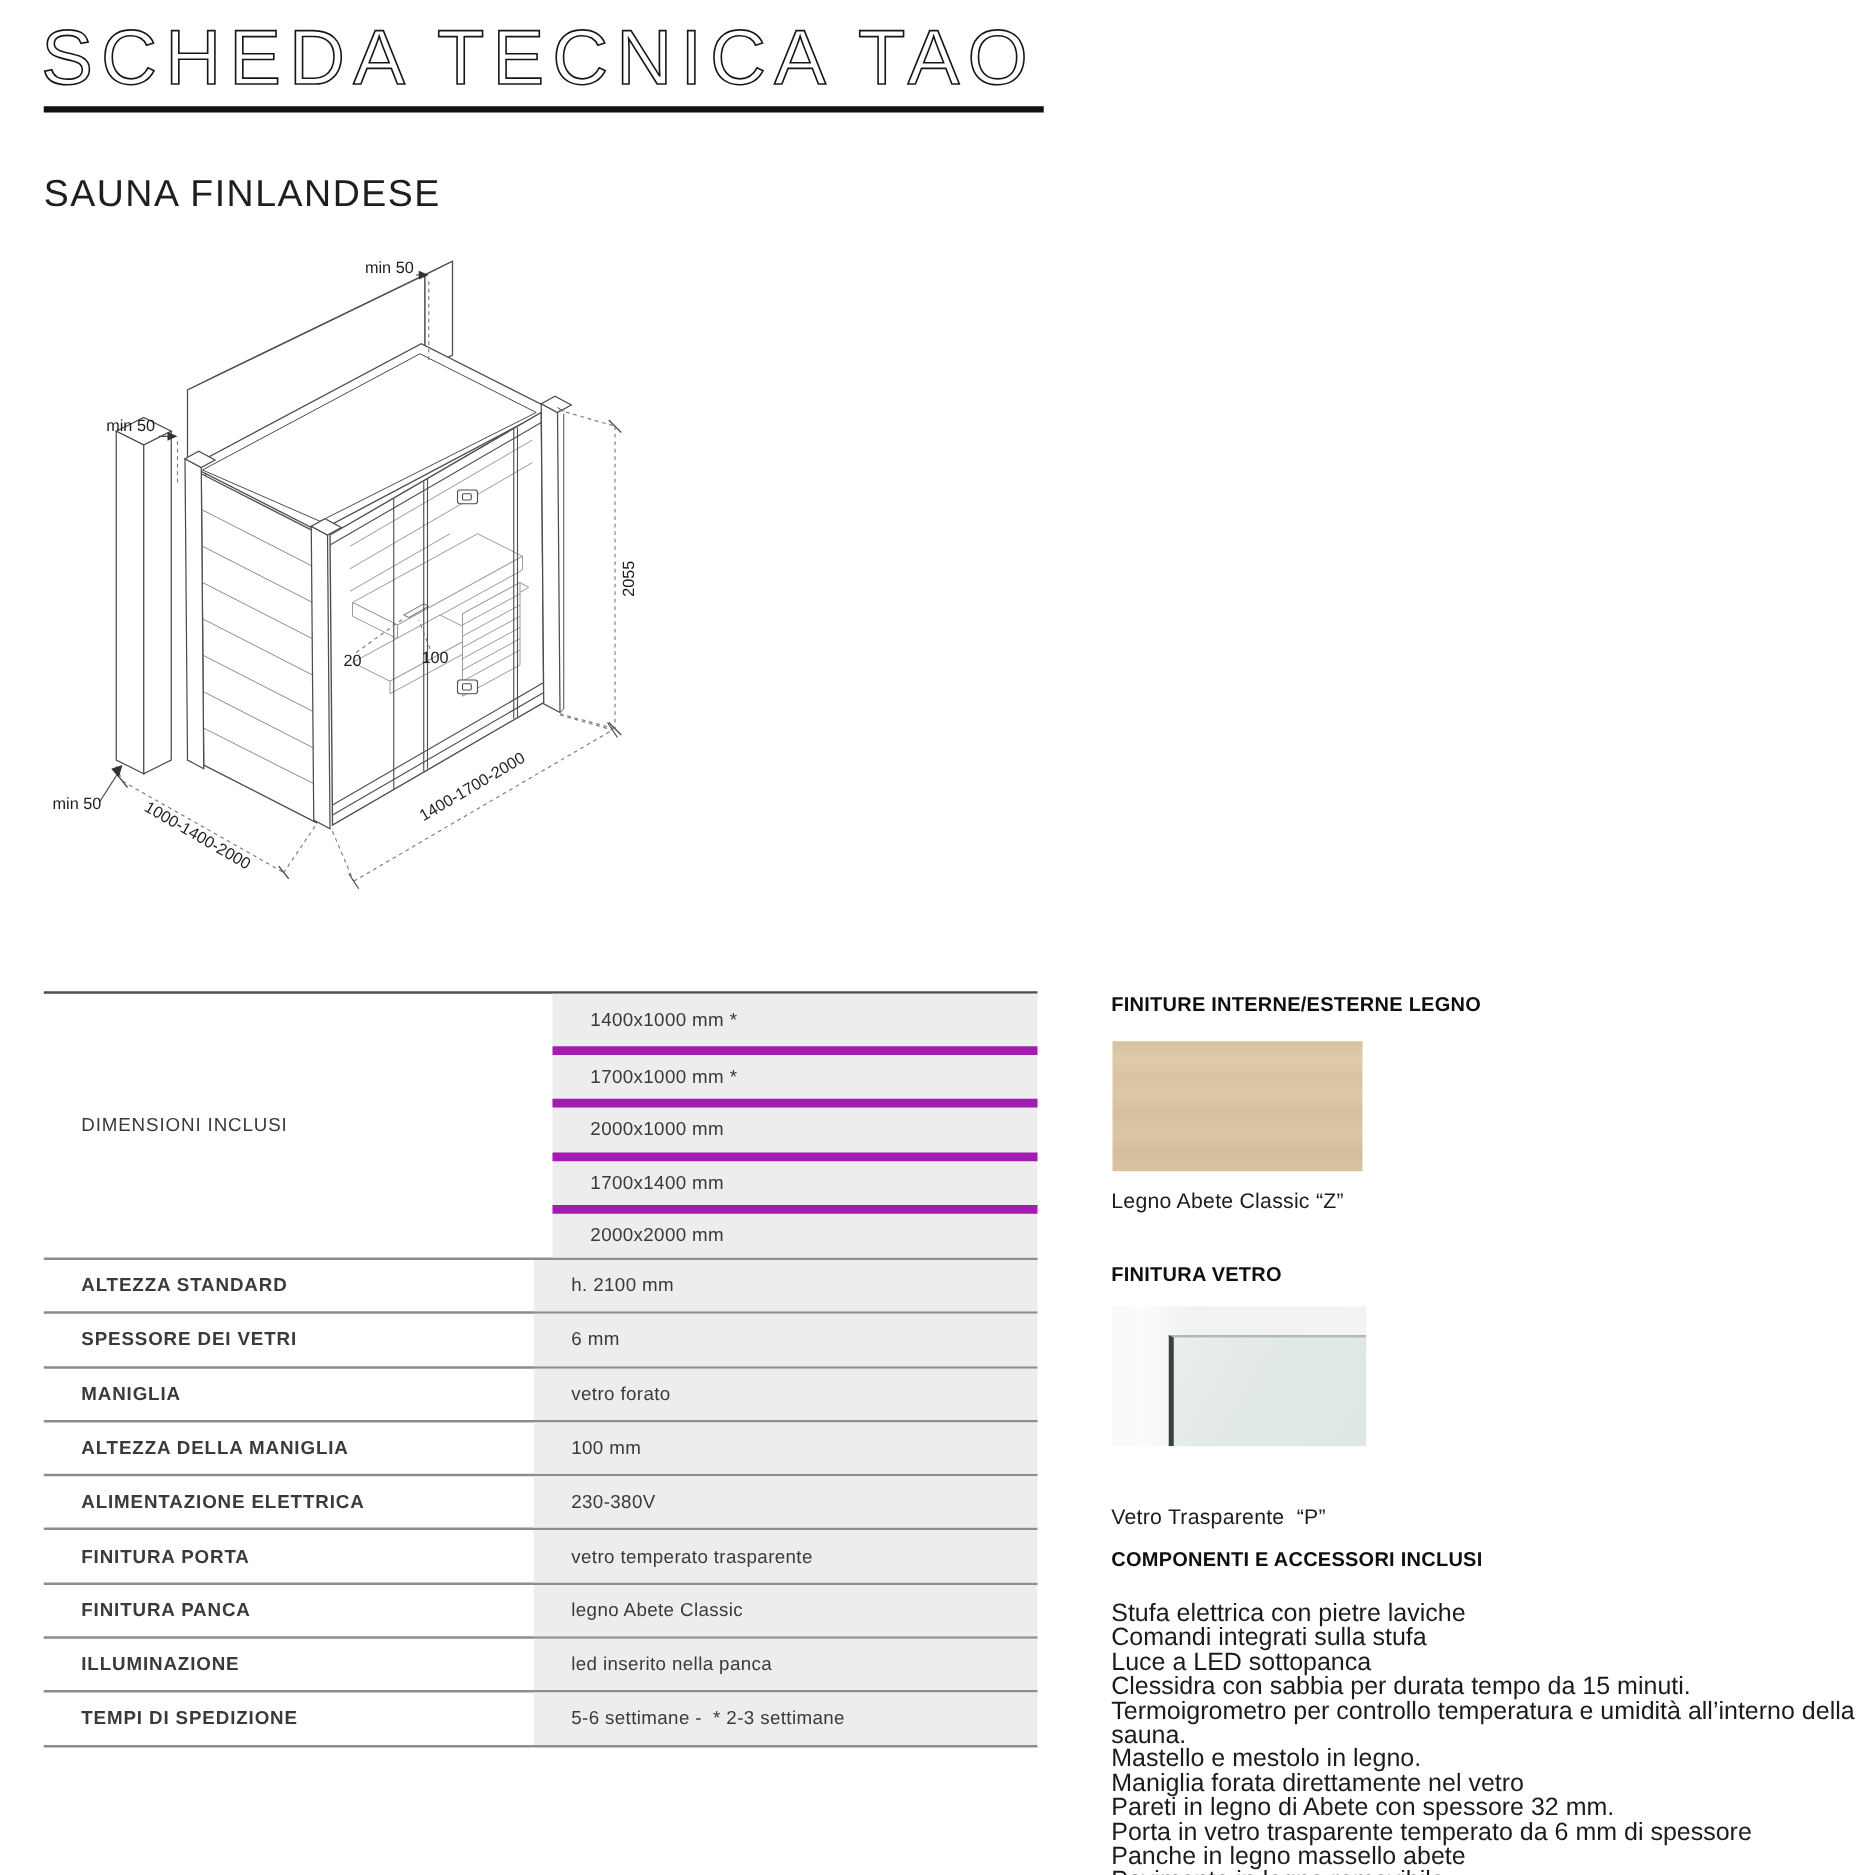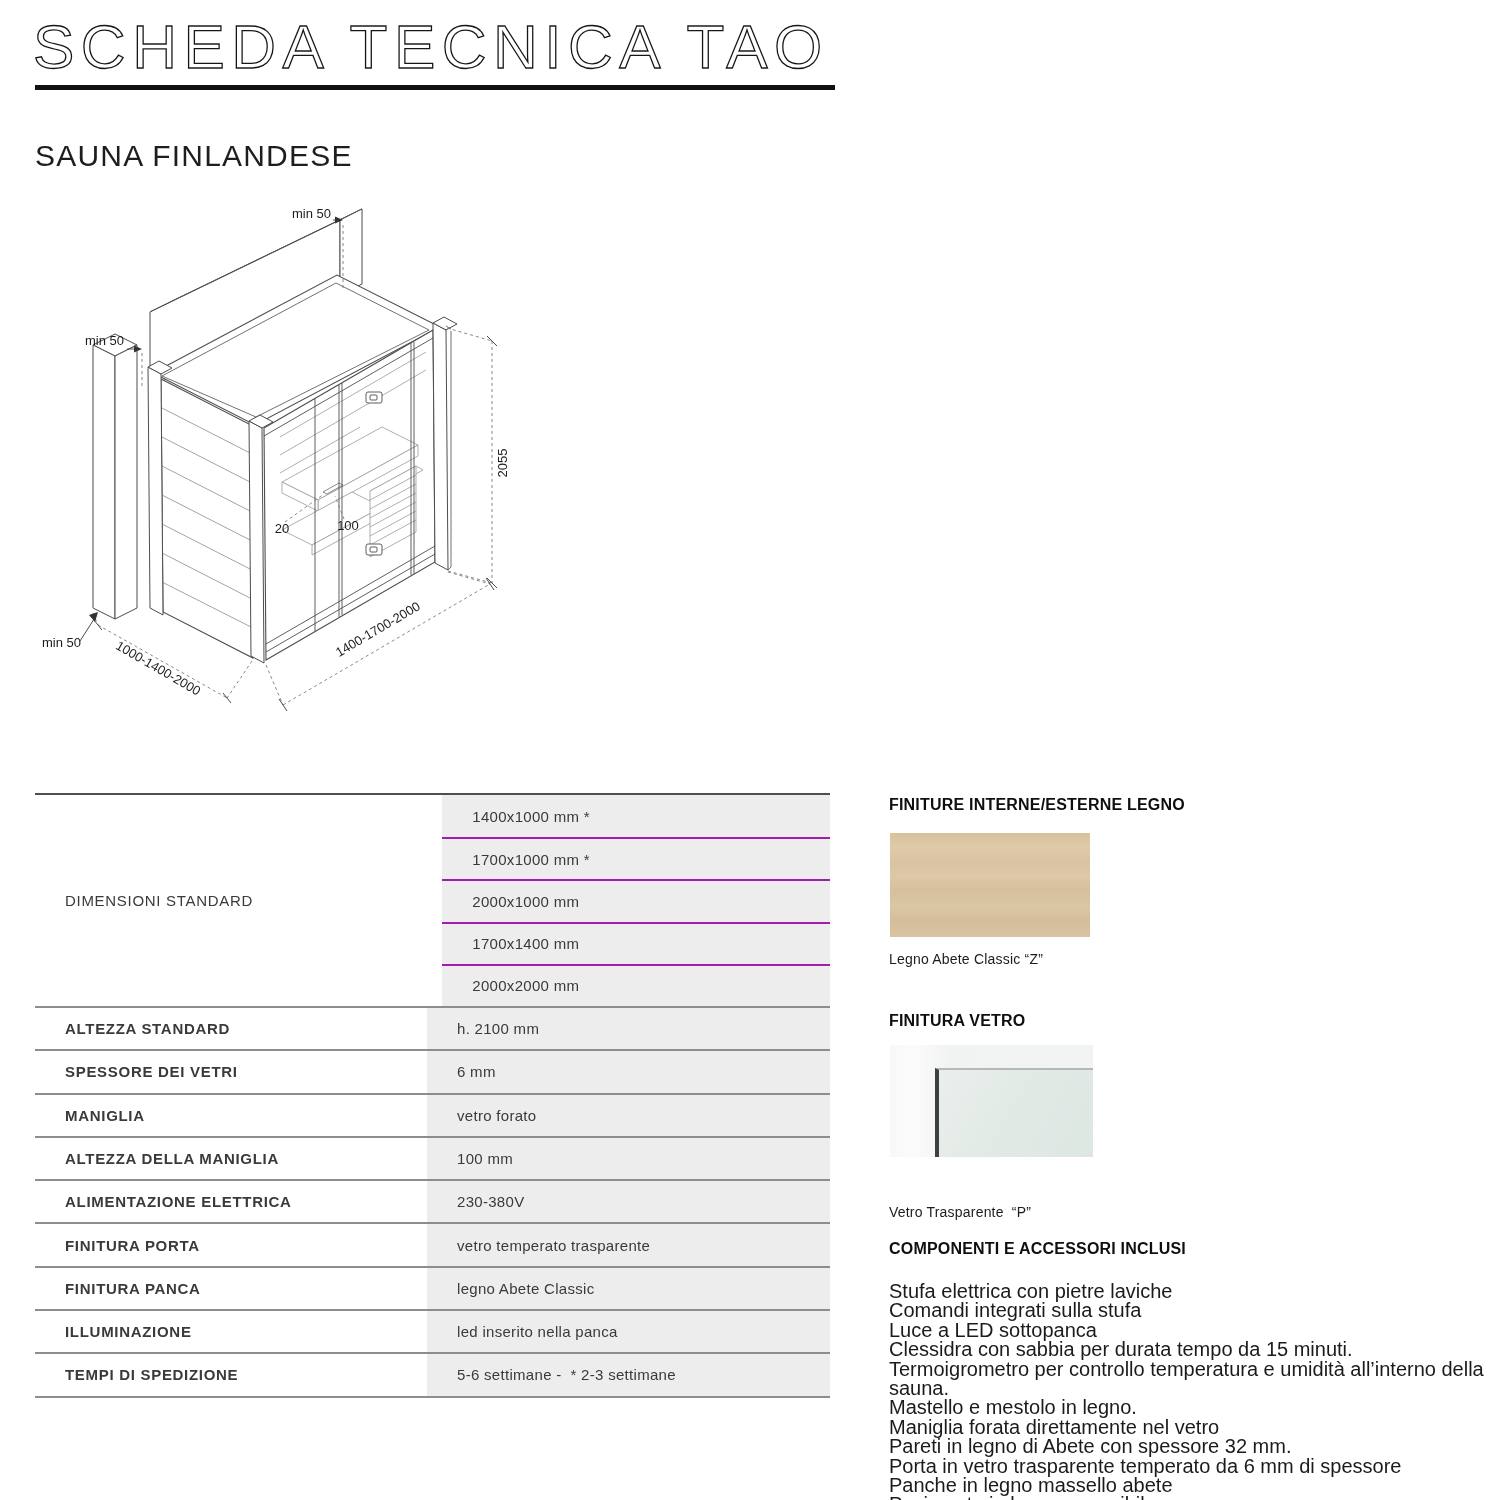--- a/index.html
+++ b/index.html
@@ -21,33 +21,33 @@
   
   .spec-table{position:absolute;left:35px;top:793px;width:795px;
               border-top:2px solid #4f4f4f;border-bottom:2px solid #8d8d8d;
               font-size:15px;color:#3a3a3a;}
   .t-group{display:flex;}
   .t-label{width:392px;display:flex;align-items:center;padding-left:30px;
            box-sizing:border-box;letter-spacing:.7px;}
   .t-values{width:403px;background:#ededed;margin-left:29px;}
   .t-val{height:42.2px;display:flex;align-items:center;padding-left:30px;box-sizing:border-box;
          letter-spacing:.3px;}
-  .t-val + .t-val{border-top:2px solid #a21caf;text-align:center;}
+  .t-val + .t-val{border-top:7px solid #a21caf;text-align:center;}
   .t-row{display:flex;height:41.3px;border-top:2px solid #8d8d8d;}
   .t-row .t-label{height:100%;font-weight:bold;}
   .t-value{width:403px;background:#ededed;display:flex;align-items:center;padding-left:30px;
            box-sizing:border-box;letter-spacing:.3px;}
 
   
   .sec-heading{position:absolute;left:889px;font-size:16px;font-weight:bold;
                letter-spacing:.2px;color:#0f0f0f;}
   .wood-swatch{position:absolute;left:890px;top:833px;width:200px;height:104px;
     background:linear-gradient(180deg,#d7c19e 0%,#dfcaa9 14%,#d9c3a1 28%,#ddc8a7 42%,
                #d5bf9c 55%,#dcc7a5 70%,#d3bd9a 85%,#d9c3a1 100%);}
-  .swatch-caption{position:absolute;left:889px;font-size:14px;color:#1c1c1c;letter-spacing:.2px;}
+  .swatch-caption{position:absolute;left:889px;font-size:17px;color:#1c1c1c;letter-spacing:.2px;}
   .glass-swatch{position:absolute;left:890px;top:1045px;width:203px;height:112px;
                 background:linear-gradient(90deg,#f7f8f8 0%,#fbfbfb 12%,#f1f2f2 30%,#f2f3f3 100%);
                 overflow:hidden;}
   .glass-pane{position:absolute;left:45px;top:23px;right:0;bottom:0;
               background:linear-gradient(120deg,#e9efec 0%,#e2eae6 45%,#dde7e2 100%);
               border-left:4px solid #3c4140;border-top:2px solid #b4b8b6;}
   .components{position:absolute;left:889px;top:1282px;}
   .comp-item{font-size:20px;line-height:19.4px;color:#1b1b1b;margin:0;}
 </style>
 </head>
@@ -177,21 +177,21 @@
     <text x="12" y="452" text-anchor="start">min 50</text>
     <text transform="translate(477,268) rotate(-90)" text-anchor="middle">2055</text>
     <text transform="translate(126,477) rotate(30)" text-anchor="middle">1000-1400-2000</text>
     <text transform="translate(350,438) rotate(-30.5)" text-anchor="middle">1400-1700-2000</text>
     <text x="252" y="338" text-anchor="middle">20</text>
     <text x="318" y="335" text-anchor="middle">100</text>
   </svg>
 
   <div class="spec-table">
     <div class="t-group">
-      <div class="t-label">DIMENSIONI STANDARD</div>
+      <div class="t-label">DIMENSIONI INCLUSI</div>
       <div class="t-values">
         <div class="t-val">1400x1000 mm *</div>
         <div class="t-val">1700x1000 mm *</div>
         <div class="t-val">2000x1000 mm</div>
         <div class="t-val">1700x1400 mm</div>
         <div class="t-val">2000x2000 mm</div>
       </div>
     </div>
     <div class="t-row">
       <div class="t-label">ALTEZZA STANDARD</div>

